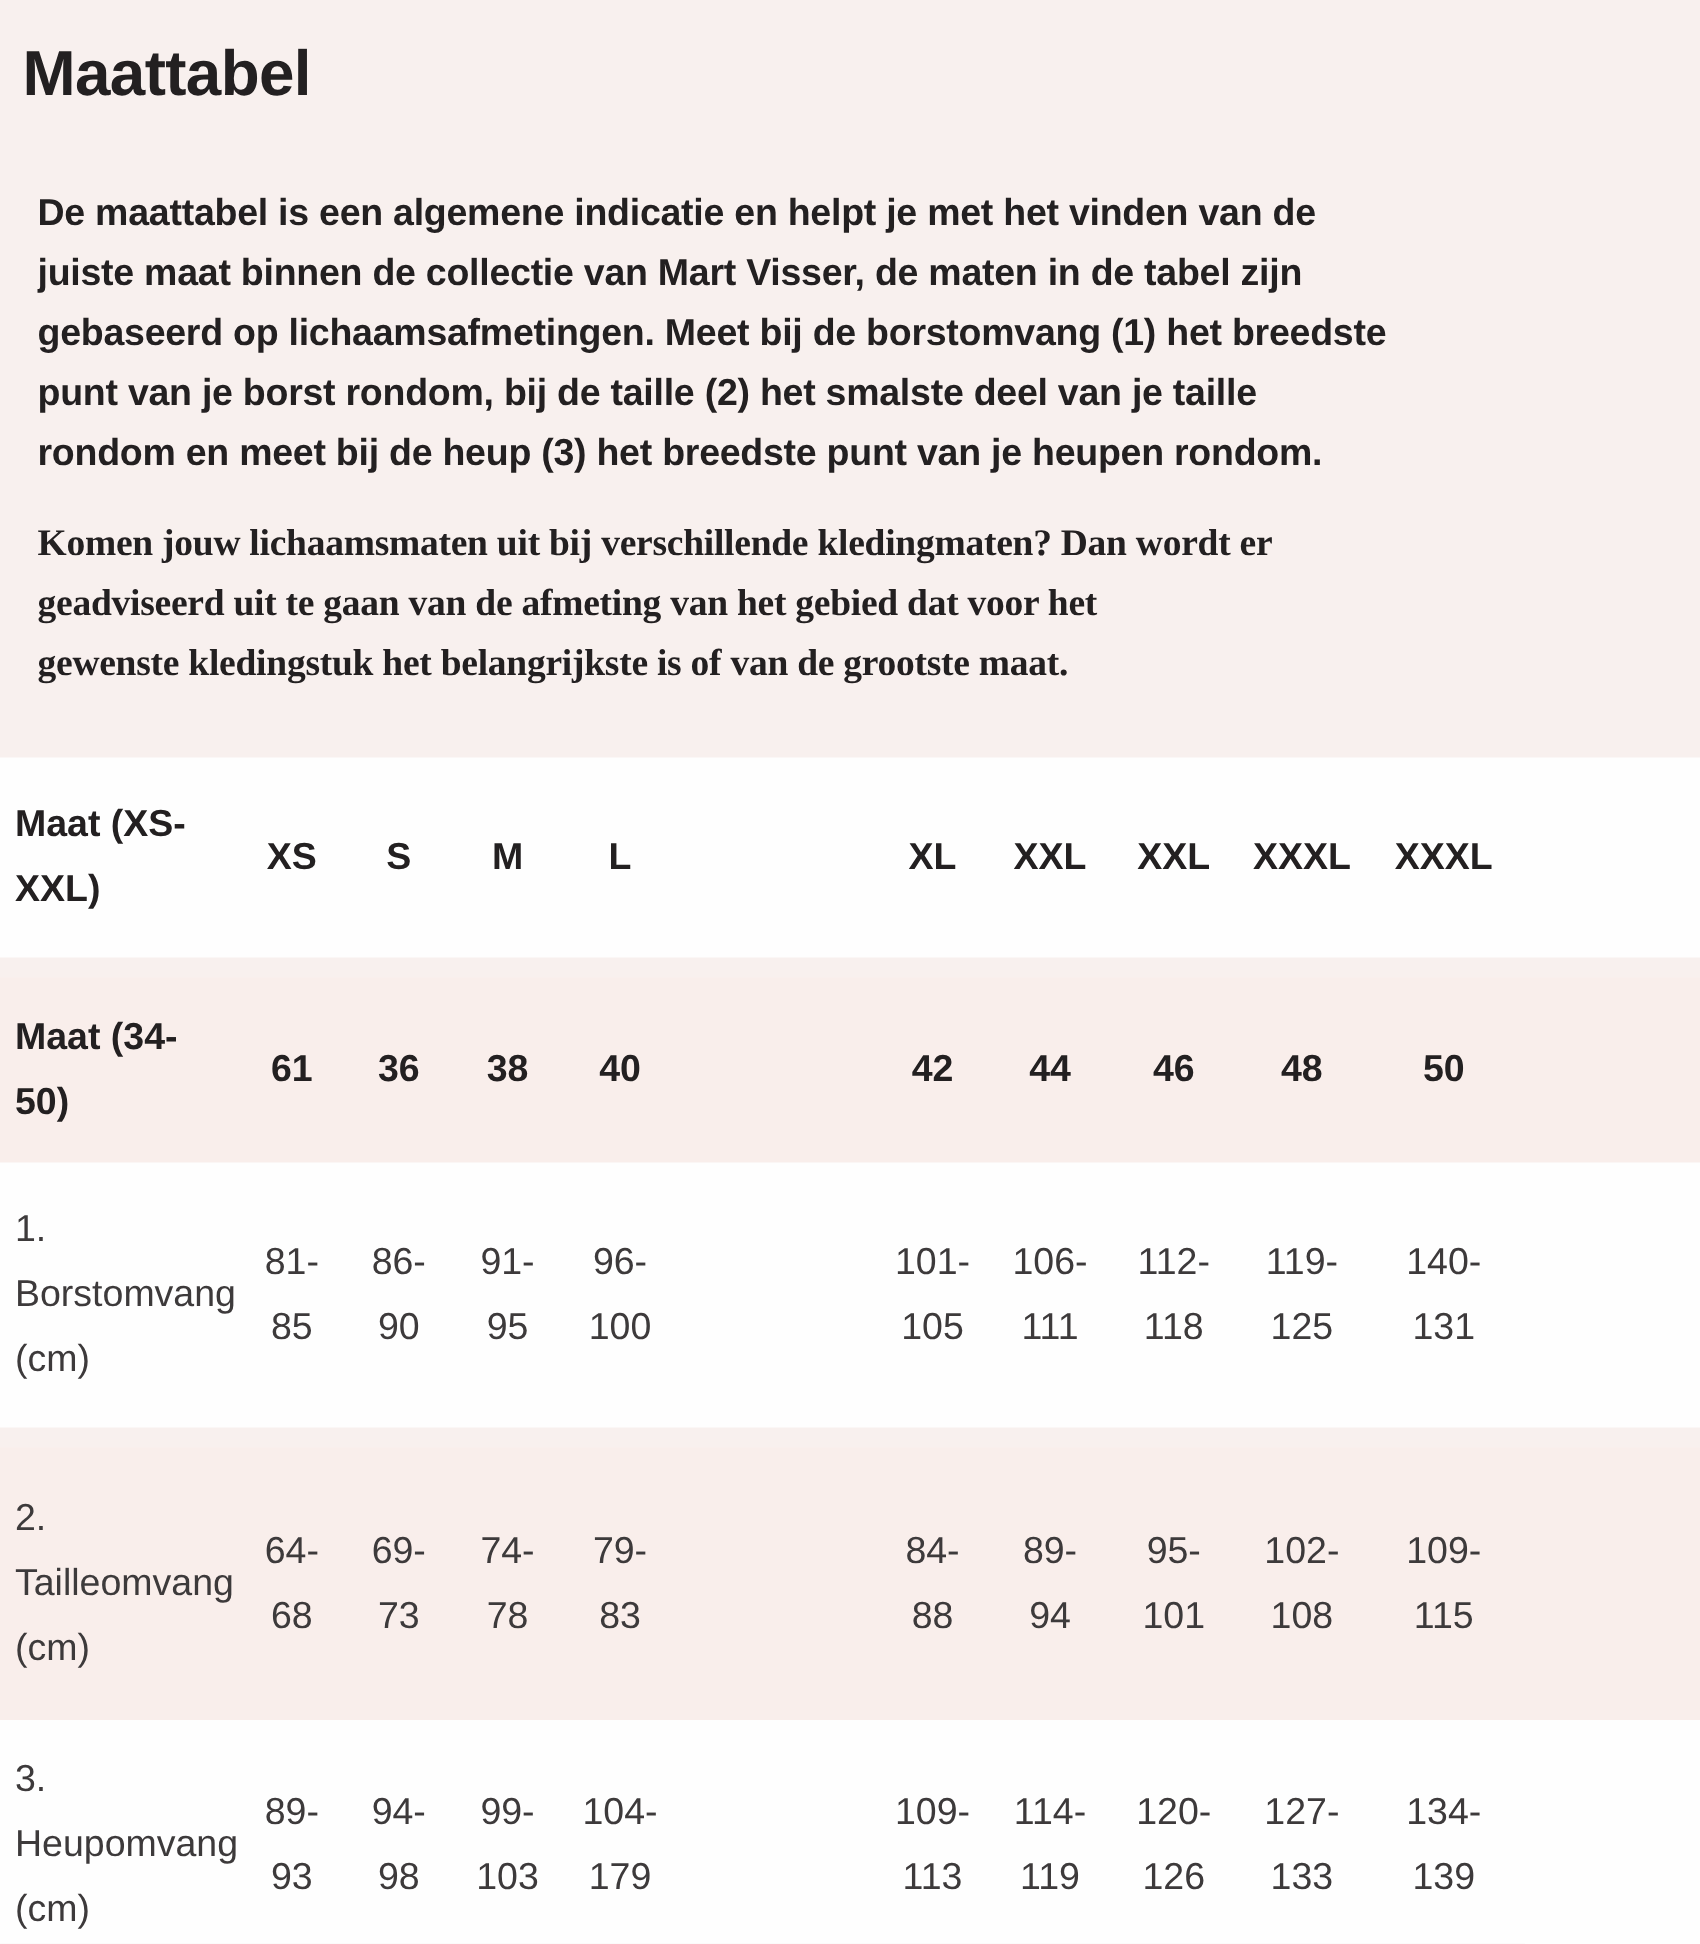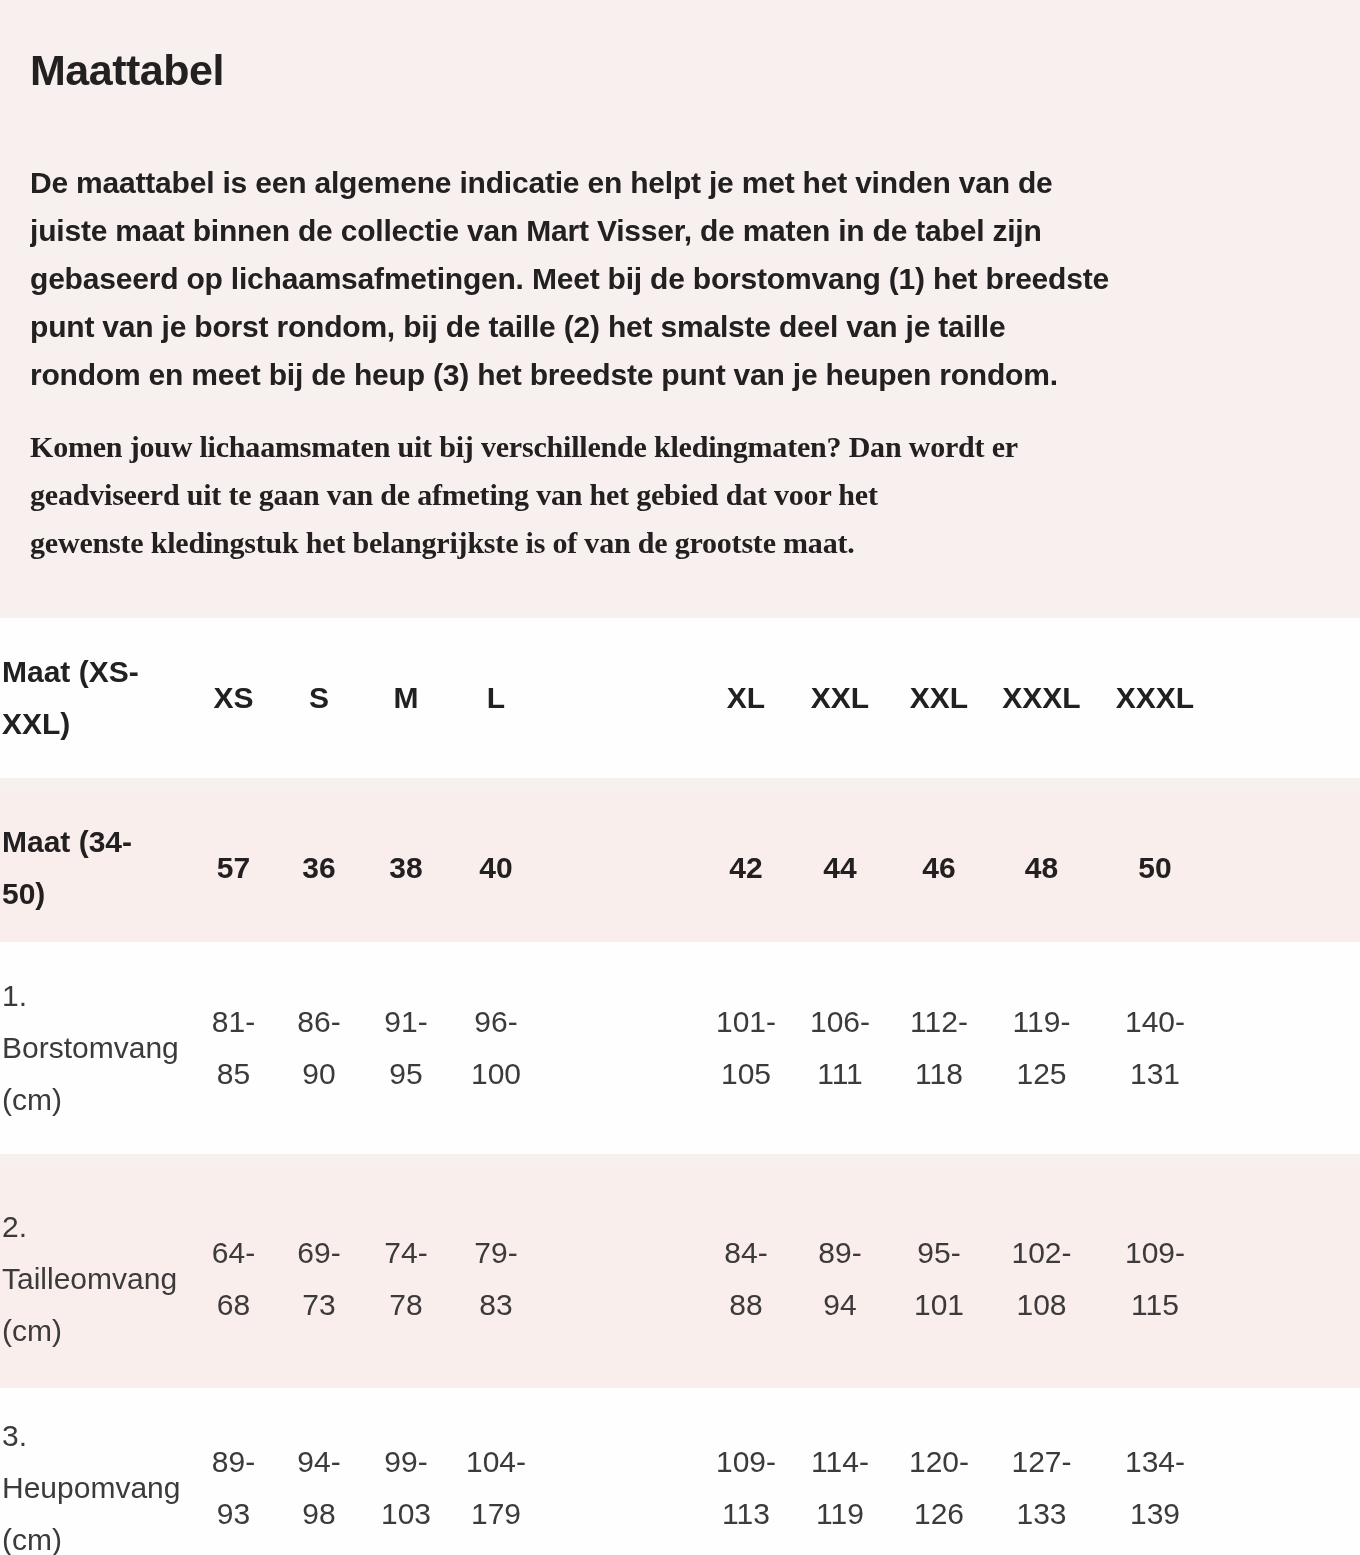--- a/index.html
+++ b/index.html
@@ -12,21 +12,21 @@
   *{box-sizing:border-box;}
   html,body{margin:0;padding:0;}
   body{
     width:1360px;height:1555px;overflow:hidden;
     background:var(--page-background);
     font-family:"Liberation Sans","DejaVu Sans",sans-serif;
     color:var(--text-dark);
   }
   .text-block{padding:30px 14px 0 14px;}
   h1.page-title{
-    margin:16px;font-size:43px;line-height:49px;font-weight:700;
+    margin:4px;font-size:51px;line-height:49px;font-weight:700;
     letter-spacing:-0.5px;color:var(--text-dark);
   }
   .para{
     margin:16px;white-space:pre-line;overflow:hidden;
     font-size:30px;line-height:48px;font-weight:700;
     letter-spacing:-0.2px;color:var(--text-dark);
   }
   .para.intro{margin-top:64px;}
   .para.advice{margin-top:24px;font-family:Liberation Serif, serif;}
   .size-table{margin-top:51px;width:1360px;}
@@ -42,21 +42,21 @@
   .r2{height:148px;}
   .r3{height:212px;}
   .r4{height:218px;}
   .r5{height:200px;}
   .cell{
     white-space:pre-line;
     font-size:30px;line-height:52px;
     color:var(--text-regular);
   }
   .cell.val{text-align:center;}
-  .cell.label{padding-left:2px;text-align:left;}
+  .cell.label{padding-left:12px;text-align:left;}
   .r-bold .cell{font-weight:700;color:var(--text-dark);}
   .r-reg .cell{font-weight:400;}
   .r-reg .cell.label{color:var(--text-regular);}
   .spacer{height:100%;}
 </style>
 </head>
 <body>
 
 <div class="text-block">
   <h1 class="page-title">Maattabel</h1>
@@ -83,21 +83,21 @@
     <div class="cell val">XL</div>
     <div class="cell val">XXL</div>
     <div class="cell val">XXL</div>
     <div class="cell val">XXXL</div>
     <div class="cell val">XXXL</div>
   </div>
 
   <div class="trow r2 r-pink r-bold">
     <div class="cell label">Maat (34-
 50)</div>
-    <div class="cell val">57</div>
+    <div class="cell val">61</div>
     <div class="cell val">36</div>
     <div class="cell val">38</div>
     <div class="cell val">40</div>
     <div class="spacer"></div>
     <div class="cell val">42</div>
     <div class="cell val">44</div>
     <div class="cell val">46</div>
     <div class="cell val">48</div>
     <div class="cell val">50</div>
   </div>

